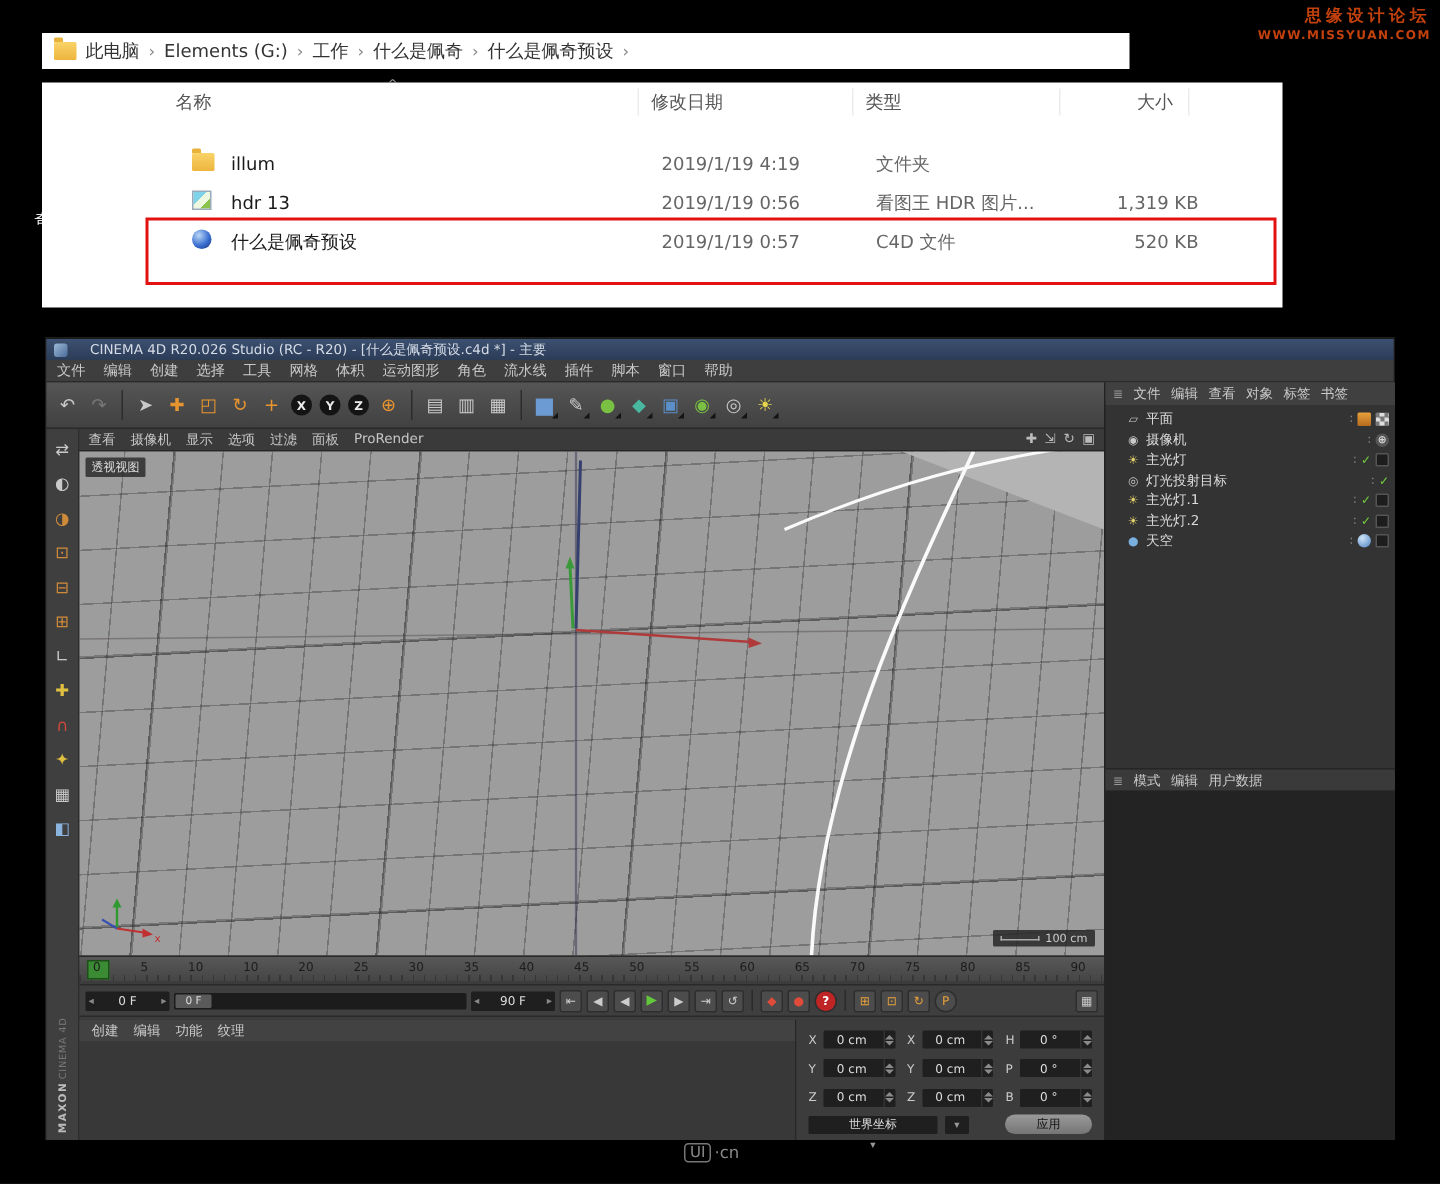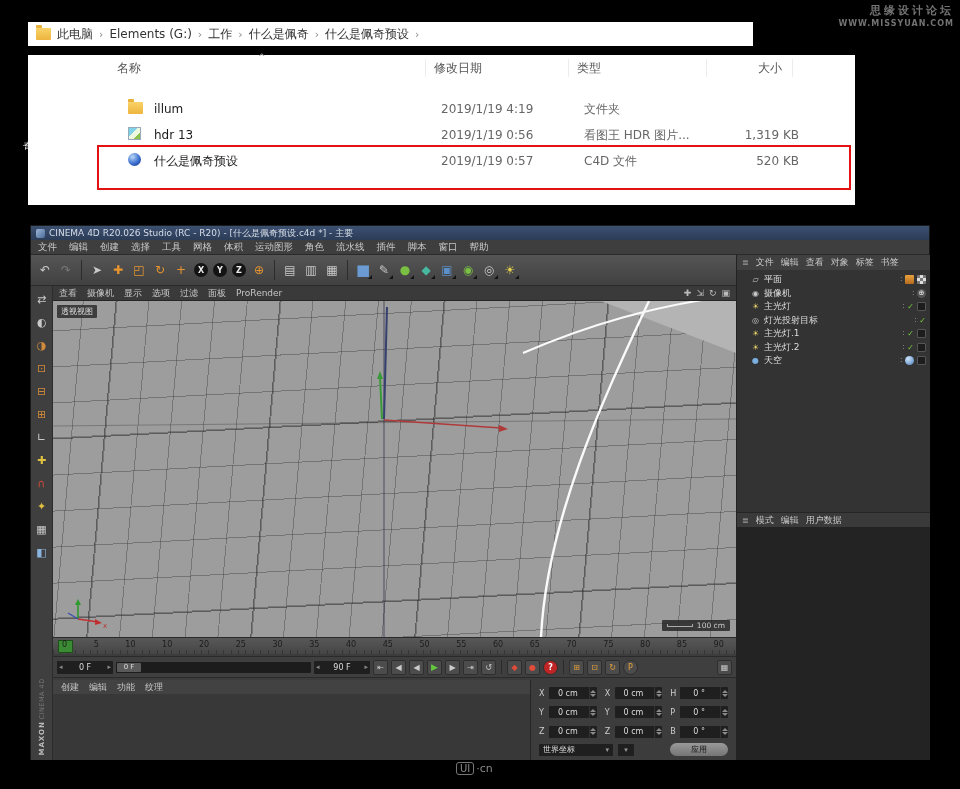--- a/index.html
+++ b/index.html
@@ -33,21 +33,21 @@
   .list-header .hcell.size { text-align:right; padding-right:10px; border-right:1px solid #ececec; }
   .sort-caret { position:absolute; left:230px; top:-3px; color:#999; font-size:9px; }
   .file-row { position:absolute; left:0; right:0; height:26px; display:grid;
               grid-template-columns:26px 287px 143px 138px 87px; align-items:center; padding-left:100px; color:#1a1a1a; }
   .file-row .meta { color:#666;  }
   .file-row .size { text-align:right; padding-right:10px; }
   #highlight-box { position:absolute; left:69px; top:90px; width:754px; height:45px; border:2px solid #e31212; pointer-events:none; }
 
   
   #c4d { position:absolute; left:30px; top:225px; width:900px; height:535px; background:#3c3c3c; border:1px solid #1a1a1a; }
-  .titlebar { height:14px; background:linear-gradient(#3c5071,#2b3c57); display:flex; align-items:center; gap:4px; padding:0 5px; font-size:9px; color:#d6dce6; white-space:nowrap; }
+  .titlebar { height:14px; background:linear-gradient(#3c5071,#2b3c57); display:flex; align-items:center; gap:15px; padding:0 5px; font-size:9px; color:#d6dce6; white-space:nowrap; }
   .app-icon { width:9px; height:9px; border-radius:2px; background:linear-gradient(135deg,#9db9d6,#4a6b9a); flex:none; }
   .menubar { height:15px; background:#3e3e3e; display:flex; gap:12px; align-items:center; padding:0 7px; font-size:9.5px; color:#c9c9c9; border-bottom:1px solid #2a2a2a; }
   .toolbar { height:31px; background:linear-gradient(#555,#414141); display:flex; align-items:center; gap:3px; padding:0 5px; border-bottom:1px solid #2a2a2a; }
   .tb-btn { min-width:18px; height:20px; display:flex; align-items:center; justify-content:center; font-size:12px; color:#c9c9c9; position:relative; }
   .tb-btn.dim { color:#787878; }
   .tb-btn.orange { color:#e8952f; }
   .tb-btn.green { color:#7ac143; }
   .tb-btn.teal { color:#49b8a0; }
   .tb-btn.blue { color:#5b8fc9; }
   .tb-btn.yellow { color:#e8d44d; }
@@ -116,21 +116,21 @@
   .coord-grid { display:grid; grid-template-columns:1fr 1fr 1fr; gap:3px 8px; flex:1; }
   .coord-cell { display:flex; align-items:center; gap:3px; }
   .coord-label { width:7px; color:#ccc; }
   .coord-field { flex:1; height:12px; background:#1f1f1f; border-radius:1px; display:flex; align-items:center; }
   .coord-value { flex:1; text-align:center; color:#ddd; padding-right:2px; }
   .stepper { width:8px; height:100%; display:flex; flex-direction:column; align-items:center; justify-content:center; gap:1px; border-left:1px solid #333; }
   .stepper::before { content:""; border-left:3px solid transparent; border-right:3px solid transparent; border-bottom:3px solid #8a8a8a; }
   .stepper::after { content:""; border-left:3px solid transparent; border-right:3px solid transparent; border-top:3px solid #8a8a8a; }
   .coord-bottom { display:flex; gap:5px; align-items:center; height:13px; }
   .dropdown { background:#1f1f1f; height:12px; border-radius:1px; display:flex; align-items:center; padding:0 4px; gap:4px; color:#ddd; }
-  .dropdown.main { width:74px; }
+  .dropdown.main { width:86px;flex-direction:column; }
   .dropdown .dd-label { flex:1; }
   .dropdown.mini { width:16px; justify-content:center; }
   .dd-arrow { color:#999; font-size:7px; }
   .apply-btn { margin-left:auto; width:58px; height:13px; background:linear-gradient(#9a9a9a,#757575); border-radius:7px; color:#111; text-align:center; line-height:13px; }
 
   #rightpanel { position:absolute; left:705px; top:29px; width:194px; height:505px; background:#333; border-left:1px solid #222; display:flex; flex-direction:column; font-size:9px; }
   .om-tabs, .am-tabs { height:15px; background:#404040; display:flex; gap:7px; align-items:center; padding:0 5px; color:#c9c9c9; flex:none; }
   .am-tabs { border-top:1px solid #252525; background:#3a3a3a; }
   .panel-burger { color:#999; font-size:8px; }
   .om-list { height:242px; flex:none; padding-top:3px; }
@@ -144,21 +144,21 @@
   .tag-orange { background:linear-gradient(#e8a23c,#b56a1e); }
   .tag-checker { background:repeating-conic-gradient(#ddd 0 25%, #777 0 50%); background-size:6px 6px; }
   .tag-target { background:#555; color:#eee; font-size:7px; text-align:center; line-height:9px; border-radius:50%; }
   .tag-dark { background:#1d1d1d; border:1px solid #555; }
   .tag-blue { background:radial-gradient(circle at 35% 30%, #cfe4f8, #4a7fc0); border-radius:50%; }
   .am-body { flex:1; background:#232323; }
 </style>
 </head>
 <body>
 
-<div id="watermark" style="color: #737373;">
+<div id="watermark" style="color: #c2410c;">
   <div class="wm1">思缘设计论坛</div>
   <div class="wm2">WWW.MISSYUAN.COM</div>
 </div>
 <div id="stray">奇</div>
 
 <div id="explorer-bar">
   <span class="icon-folder"></span>
   <span class="crumbs">
 
       <span class="crumb-item">此电脑</span>

